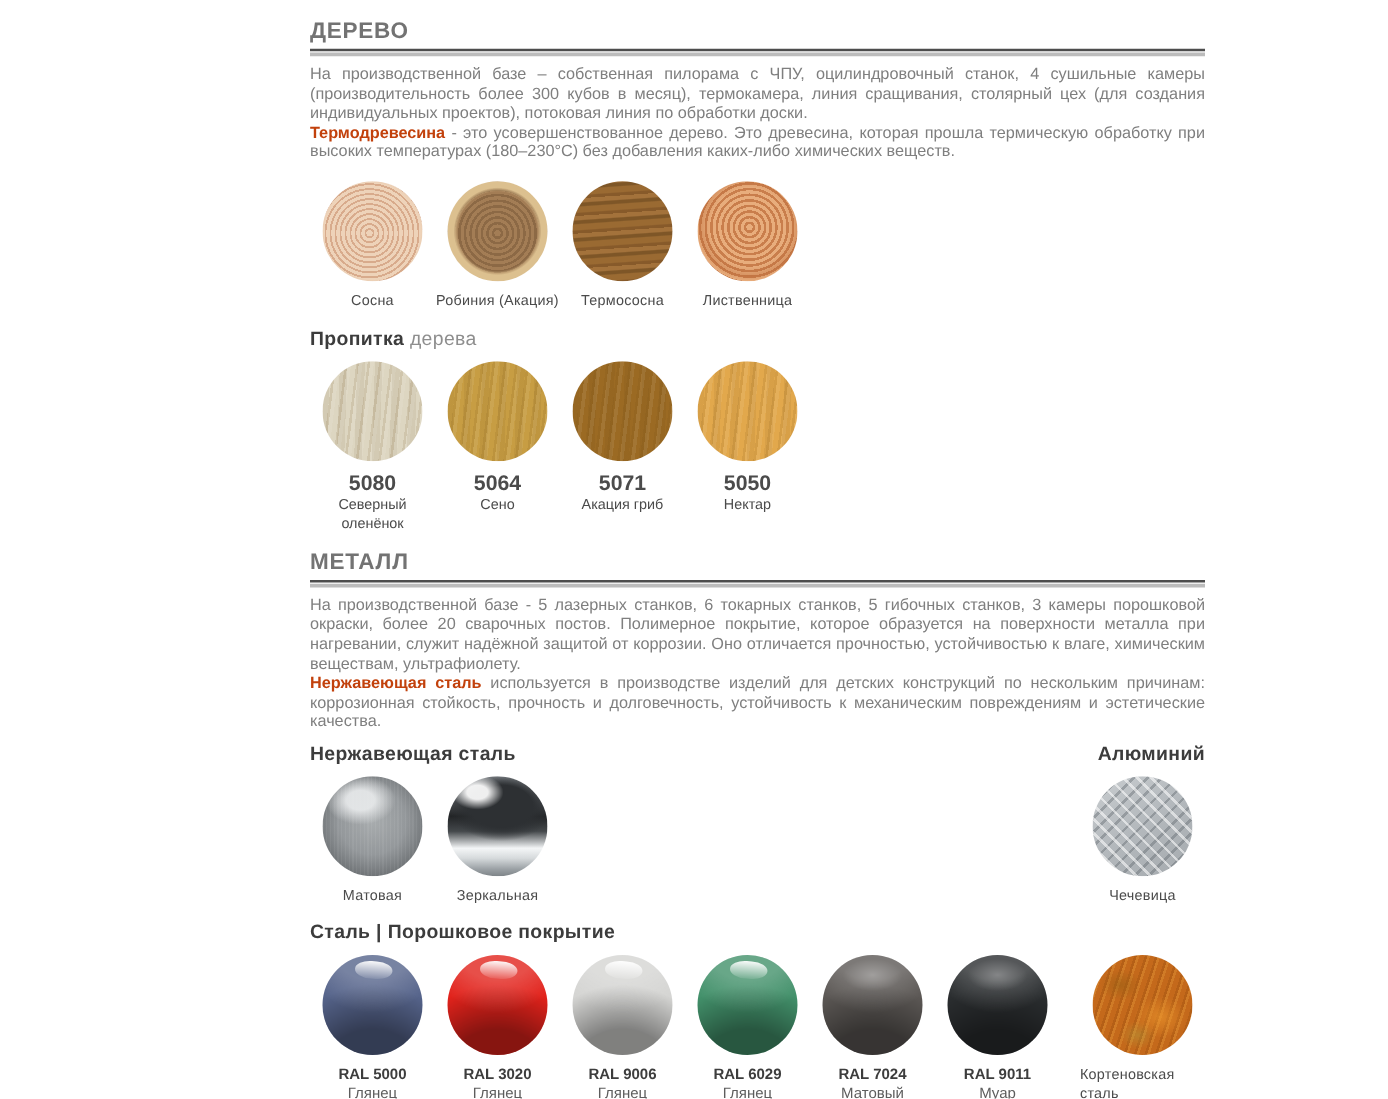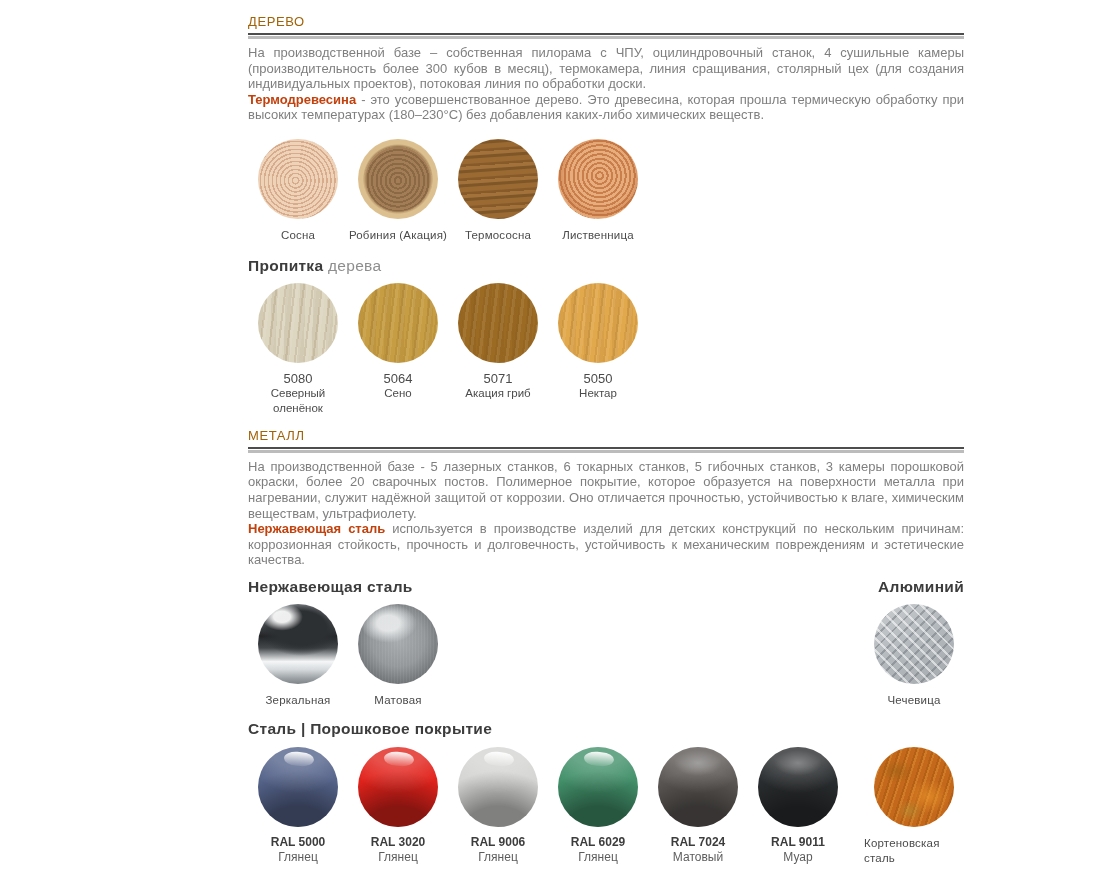--- a/index.html
+++ b/index.html
@@ -4,21 +4,21 @@
 <style>
   html,body { margin:0; padding:0; background:#ffffff; }
   .page {
     width:1110px; height:879px; position:relative; background:#ffffff;
     font-family:"Liberation Sans", sans-serif; overflow:hidden;
   }
   .content { position:absolute; left:248px; top:14px; width:716px; }
 
   
   .section-title {
-    margin:0; font-size:13px; font-weight:normal; color:#a16207; letter-spacing:.6px;
+    margin:0; font-size:18px; font-weight:bold; color:#737373; letter-spacing:.6px;
   }
   .rule {
     margin-top:4px; height:1px; background:#ffffff;
     border-top:2px solid #4d4d4d; border-bottom:3px solid #bcbcbc;
   }
 
   .body-text {
     margin:6px 0 0; font-size:13px; line-height:15.6px; color:#7f7f7f;
     text-align:justify;
   }
@@ -36,21 +36,21 @@
 
   .photo, .ball {
     width:80px; height:80px; border-radius:50%; position:relative; flex:0 0 auto;
   }
 
   .cap {
     margin-top:9px; font-size:11.5px; color:#4b4b4b; 
     line-height:1.3; letter-spacing:.2px;
   }
   .cap-nowrap { white-space:nowrap; }
-  .cap-code { margin-top:8px; font-size:13px; color:#4b4b4b; text-align:center; }
+  .cap-code { margin-top:8px; font-size:17px; color:#4b4b4b; text-align:center;font-weight:bold; }
   .cap-name { font-size:11.5px; color:#4b4b4b; text-align:center; line-height:1.3; }
   .cap-strong { margin-top:8px; font-size:12px; font-weight:bold; color:#3d3d3d; text-align:center; }
   .cap-sub { margin-top:1px; font-size:12px; color:#5d5d5d; text-align:center; }
 
   
   .tex-pine {
     background:
       radial-gradient(circle at 50% 50%, rgba(0,0,0,0) 0 68%, rgba(170,110,70,.28) 84%, rgba(130,80,48,.5) 95%, rgba(95,60,38,.6) 100%),
       repeating-radial-gradient(circle at 47% 52%, #eed3b9 0 2.5px, #d8ab8c 2.5px 4px);
   }
@@ -207,26 +207,26 @@
         <b>Нержавеющая сталь</b><span> используется в производстве изделий для детских конструкций по нескольким причинам: коррозионная стойкость, прочность и долговечность, устойчивость к механическим повреждениям и эстетические качества.</span>
       </p>
 
       <div class="mt-headrow">
         <h3 class="h3-title">Нержавеющая сталь</h3>
         <h3 class="h3-title" style="margin-left:auto;">Алюминий</h3>
       </div>
 
       <div class="swatch-row mt-stainless">
         <div class="col">
+          <div class="photo tex-matte"></div>
+          <div class="cap cap-nowrap">Матовая</div>
+        </div>
+        <div class="col">
           <div class="photo tex-chrome"></div>
           <div class="cap cap-nowrap">Зеркальная</div>
-        </div>
-        <div class="col">
-          <div class="photo tex-matte"></div>
-          <div class="cap cap-nowrap">Матовая</div>
         </div>
         <div class="spacer"></div>
         <div class="col col-right">
           <div class="photo tex-diamond"></div>
           <div class="cap cap-nowrap">Чечевица</div>
         </div>
       </div>
 
       <h2 class="sub-title" style="margin-top:12px;">Сталь | Порошковое покрытие</h2>
 

